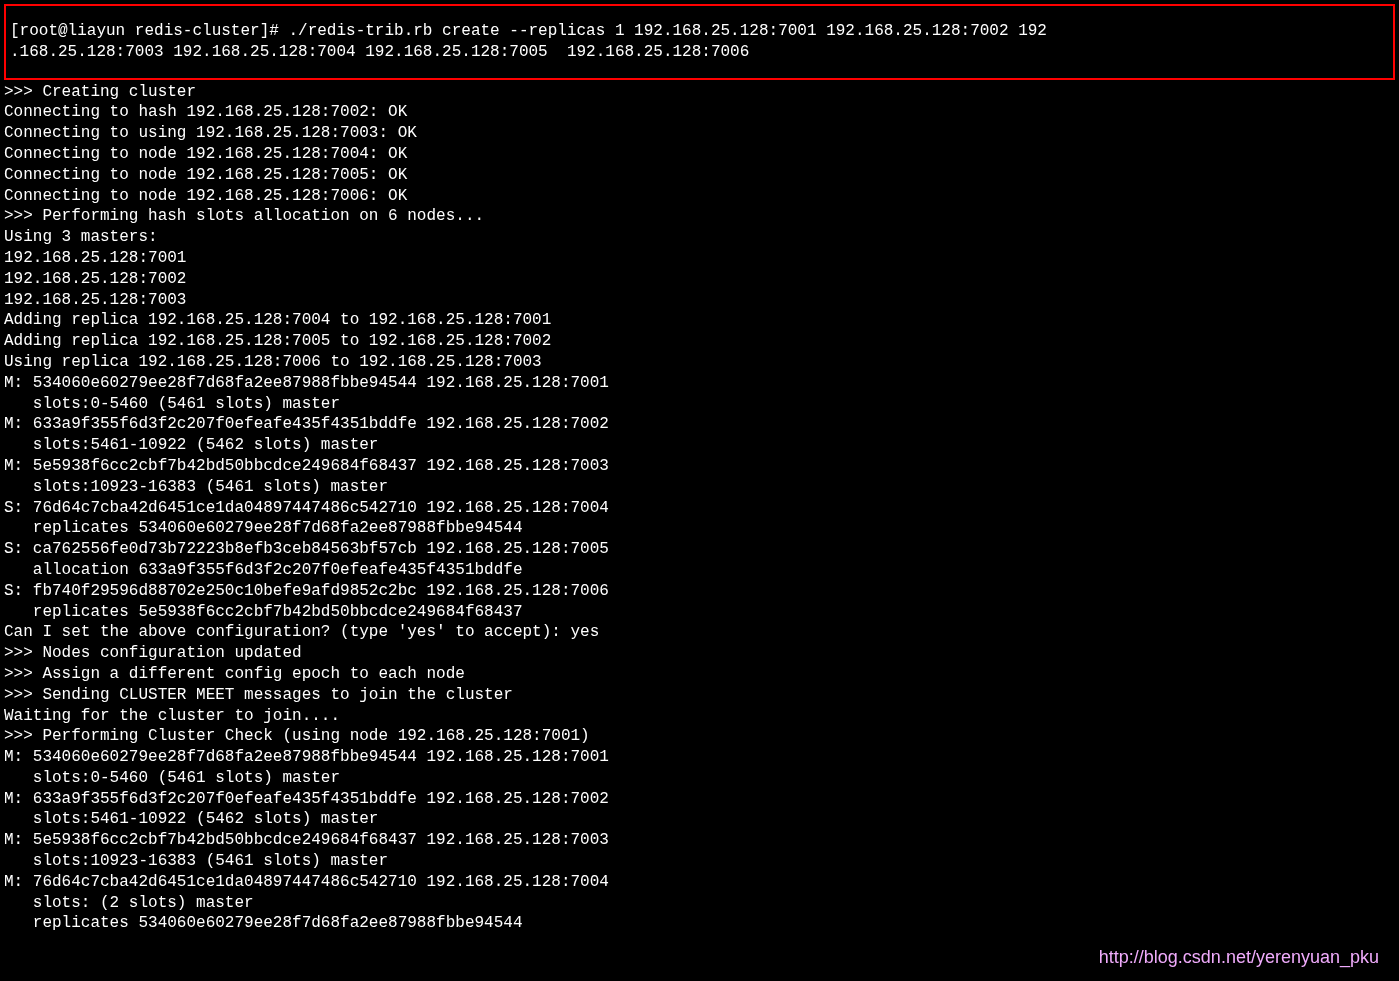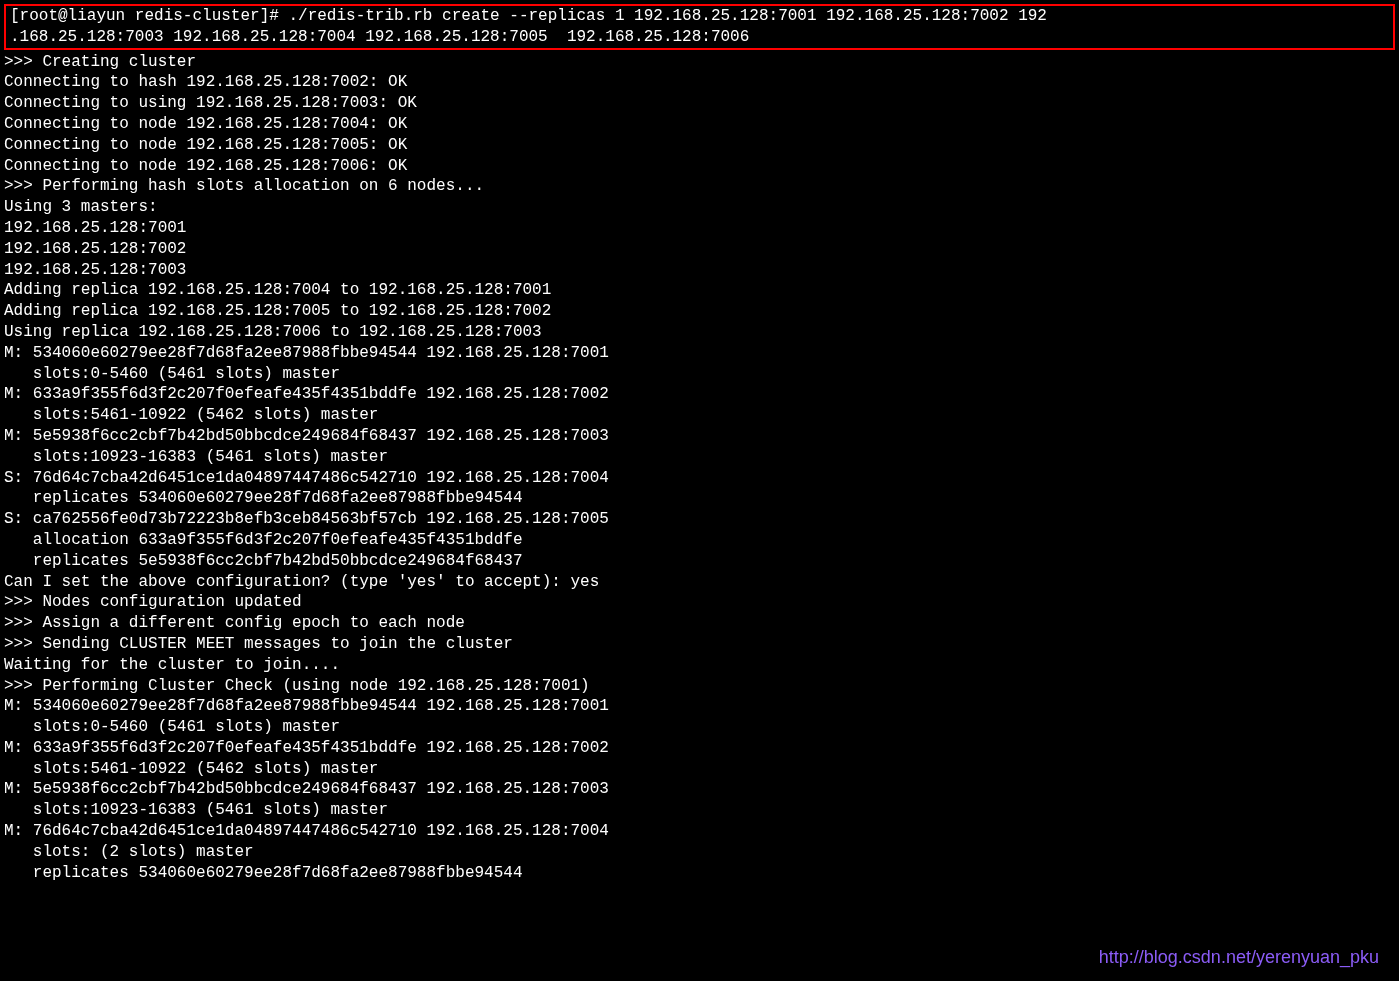--- a/index.html
+++ b/index.html
@@ -10,30 +10,30 @@
       font-size: 16px;
       line-height: 1.3;
       padding: 4px;
       width: 1399px;
       height: 981px;
       overflow: hidden;
       position: relative;
     }
     .command-box {
       border: 2px solid #ff0000;
-      padding: 0 4px;
+      padding: 15px 4px;
       margin-bottom: 2px;
     }
     .line { white-space: pre; }
     .bold { font-weight: normal; }
     .watermark {
       position: absolute;
       bottom: 12px;
       right: 20px;
-      color: #8b5cf6;
+      color: #f0abfc;
       font-family: sans-serif;
       font-size: 18px;
     }
   </style>
 </head>
 <body>
 
 <div class="command-box">
   <div class="line">[root@liayun redis-cluster]# ./redis-trib.rb create --replicas 1 192.168.25.128:7001 192.168.25.128:7002 192</div>
   <div class="line">.168.25.128:7003 192.168.25.128:7004 192.168.25.128:7005  192.168.25.128:7006</div>
@@ -68,20 +68,21 @@
   <div class="line">M: 534060e60279ee28f7d68fa2ee87988fbbe94544 192.168.25.128:7001</div>
   <div class="line">   slots:0-5460 (5461 slots) master</div>
   <div class="line">M: 633a9f355f6d3f2c207f0efeafe435f4351bddfe 192.168.25.128:7002</div>
   <div class="line">   slots:5461-10922 (5462 slots) master</div>
   <div class="line">M: 5e5938f6cc2cbf7b42bd50bbcdce249684f68437 192.168.25.128:7003</div>
   <div class="line">   slots:10923-16383 (5461 slots) master</div>
   <div class="line">S: 76d64c7cba42d6451ce1da04897447486c542710 192.168.25.128:7004</div>
   <div class="line">   replicates 534060e60279ee28f7d68fa2ee87988fbbe94544</div>
   <div class="line">S: ca762556fe0d73b72223b8efb3ceb84563bf57cb 192.168.25.128:7005</div>
   <div class="line">   allocation 633a9f355f6d3f2c207f0efeafe435f4351bddfe</div>
+  <div class="line">S: fb740f29596d88702e250c10befe9afd9852c2bc 192.168.25.128:7006</div>
   <div class="line">   replicates 5e5938f6cc2cbf7b42bd50bbcdce249684f68437</div>
 </div>
 
 <div class="line">Can I set the above configuration? (type 'yes' to accept): yes</div>
 
 <div class="line bold">&gt;&gt;&gt; Nodes configuration updated</div>
 <div class="line bold">&gt;&gt;&gt; Assign a different config epoch to each node</div>
 <div class="line bold">&gt;&gt;&gt; Sending CLUSTER MEET messages to join the cluster</div>
 <div class="line">Waiting for the cluster to join....</div>
 <div class="line bold">&gt;&gt;&gt; Performing Cluster Check (using node 192.168.25.128:7001)</div>

